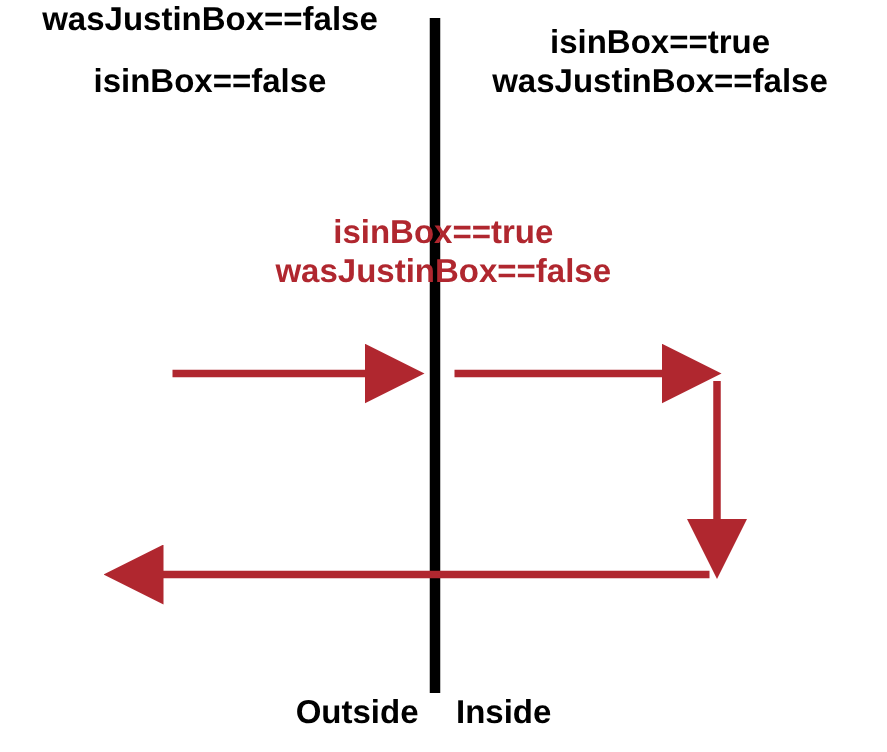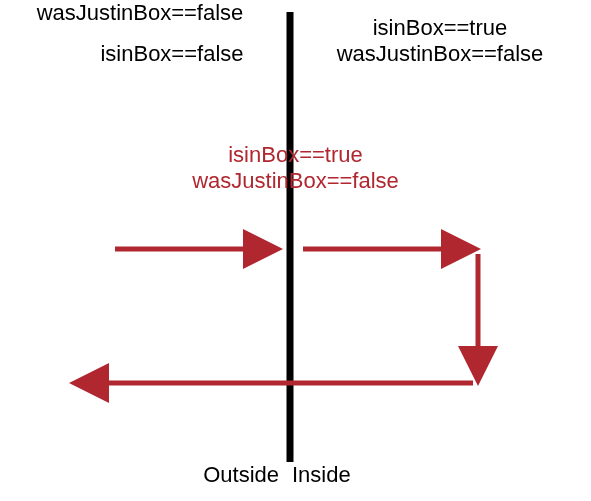--- a/index.html
+++ b/index.html
@@ -7,20 +7,21 @@
     padding: 0;
     width: 591px;
     height: 501px;
     background: #ffffff;
     font-family: "Myriad Pro", "Segoe UI", "Helvetica Neue", Arial, sans-serif;
   }
   .stage {
     position: relative;
     width: 591px;
     height: 433px;
+    font-weight: bold;
   }
   .label {
     position: absolute;
     font-size: 22px;
     line-height: 1.15;
     text-align: center;
     white-space: nowrap;
   }
   .black { color: #000000; }
   .red { color: #B0272F; }
@@ -43,24 +44,24 @@
     <line x1="115" y1="249" x2="275" y2="249" stroke="#B0272F" stroke-width="5" marker-end="url(#arrow-red)"></line>
 
     <line x1="303" y1="249" x2="473" y2="249" stroke="#B0272F" stroke-width="5" marker-end="url(#arrow-red)"></line>
 
     <line x1="478" y1="254" x2="478" y2="378" stroke="#B0272F" stroke-width="5" marker-end="url(#arrow-red)"></line>
 
     <line x1="473" y1="383" x2="77" y2="383" stroke="#B0272F" stroke-width="5" marker-end="url(#arrow-red)"></line>
   </svg>
 
   <div class="label black" style="left:0; top:15; width:280px;">wasJustinBox==false</div>
-  <div class="label black" style="left:0; top:41px; width:280px;padding-left:32px;">isinBox==false</div>
+  <div class="label black" style="left:0; top:41px; width:280px;">isinBox==false</div>
 
   <div class="label black" style="left:300px; top:15px; width:280px;">isinBox==true</div>
   <div class="label black" style="left:300px; top:41px; width:280px;">wasJustinBox==false</div>
 
   <div class="label red" style="left:0; top:142px; width:591px;">isinBox==true</div>
   <div class="label red" style="left:0; top:168px; width:591px;">wasJustinBox==false</div>
 
   <div class="label black" style="right:312px; top:462px; text-align:center;">Outside</div>
-  <div class="label black" style="left:292px; top:462px; text-align:left;">Inside</div>
+  <div class="label black" style="left:304px; top:462px; text-align:left;">Inside</div>
 
 </div>
 
 </body></html>

